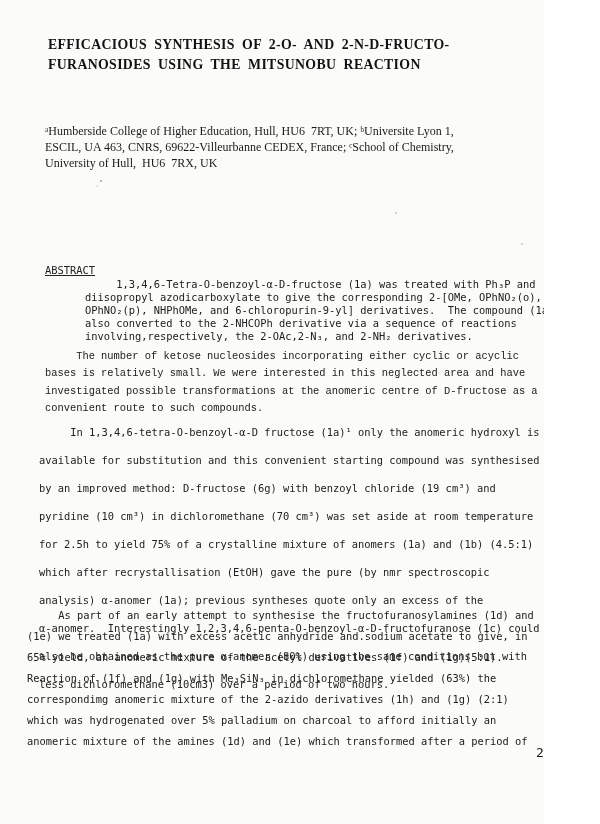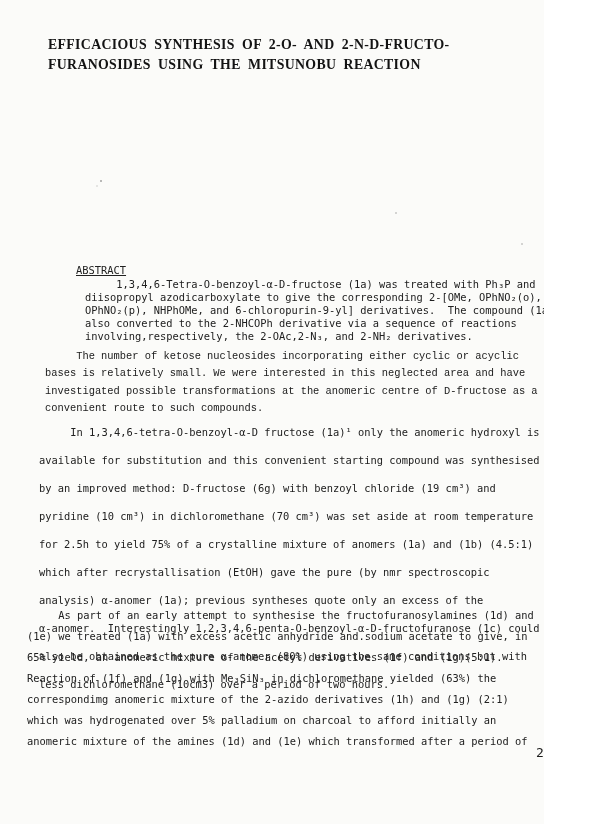--- a/index.html
+++ b/index.html
@@ -41,21 +41,20 @@
     left: 45px; top: 123px;
     font-family: "Liberation Serif", serif;
     font-size: 12px;
     line-height: 16.2px;
     color: #1a1a1a;
   }
   .mono { font-size: 10.4px; color: #202020; }
   .abstract-heading {
     left: 45px; top: 264px;
     text-decoration: underline;
-    margin-left: 31px;
   }
   .abstract-text {
     left: 45px; top: 277.5px;
     line-height: 13.2px;
     margin-left: 40px;
   }
   .para-0 { left: 45px; top: 348px; line-height: 17.3px; font-family: Liberation Mono, monospace; }
   .para-1 { left: 39px; top: 418px; line-height: 28px; }
   .para-2 { left: 27px; top: 605px; line-height: 21px; }
   .page-number {
@@ -67,20 +66,23 @@
 </style>
 </head>
 <body>
 
 <div class="page">
 
   <div class="abs page-title">EFFICACIOUS SYNTHESIS OF 2-O- AND 2-N-D-FRUCTO-
 FURANOSIDES USING THE MITSUNOBU REACTION</div>
 
 
+  <div class="abs affiliations">ᵃHumberside College of Higher Education, Hull, HU6  7RT, UK; ᵇUniversite Lyon 1,
+ESCIL, UA 463, CNRS, 69622-Villeurbanne CEDEX, France; ᶜSchool of Chemistry,
+University of Hull,  HU6  7RX, UK</div>
 
   <div class="abs mono abstract-heading">ABSTRACT</div>
 
   <div class="abs mono abstract-text">     1,3,4,6-Tetra-O-benzoyl-α-D-fructose (1a) was treated with Ph₃P and
 diisopropyl azodicarboxylate to give the corresponding 2-[OMe, OPhNO₂(o),
 OPhNO₂(p), NHPhOMe, and 6-chloropurin-9-yl] derivatives.  The compound (1a) was
 also converted to the 2-NHCOPh derivative via a sequence of reactions
 involving,respectively, the 2-OAc,2-N₃, and 2-NH₂ derivatives.</div>
 
   <div class="abs mono para-0">     The number of ketose nucleosides incorporating either cyclic or acyclic

